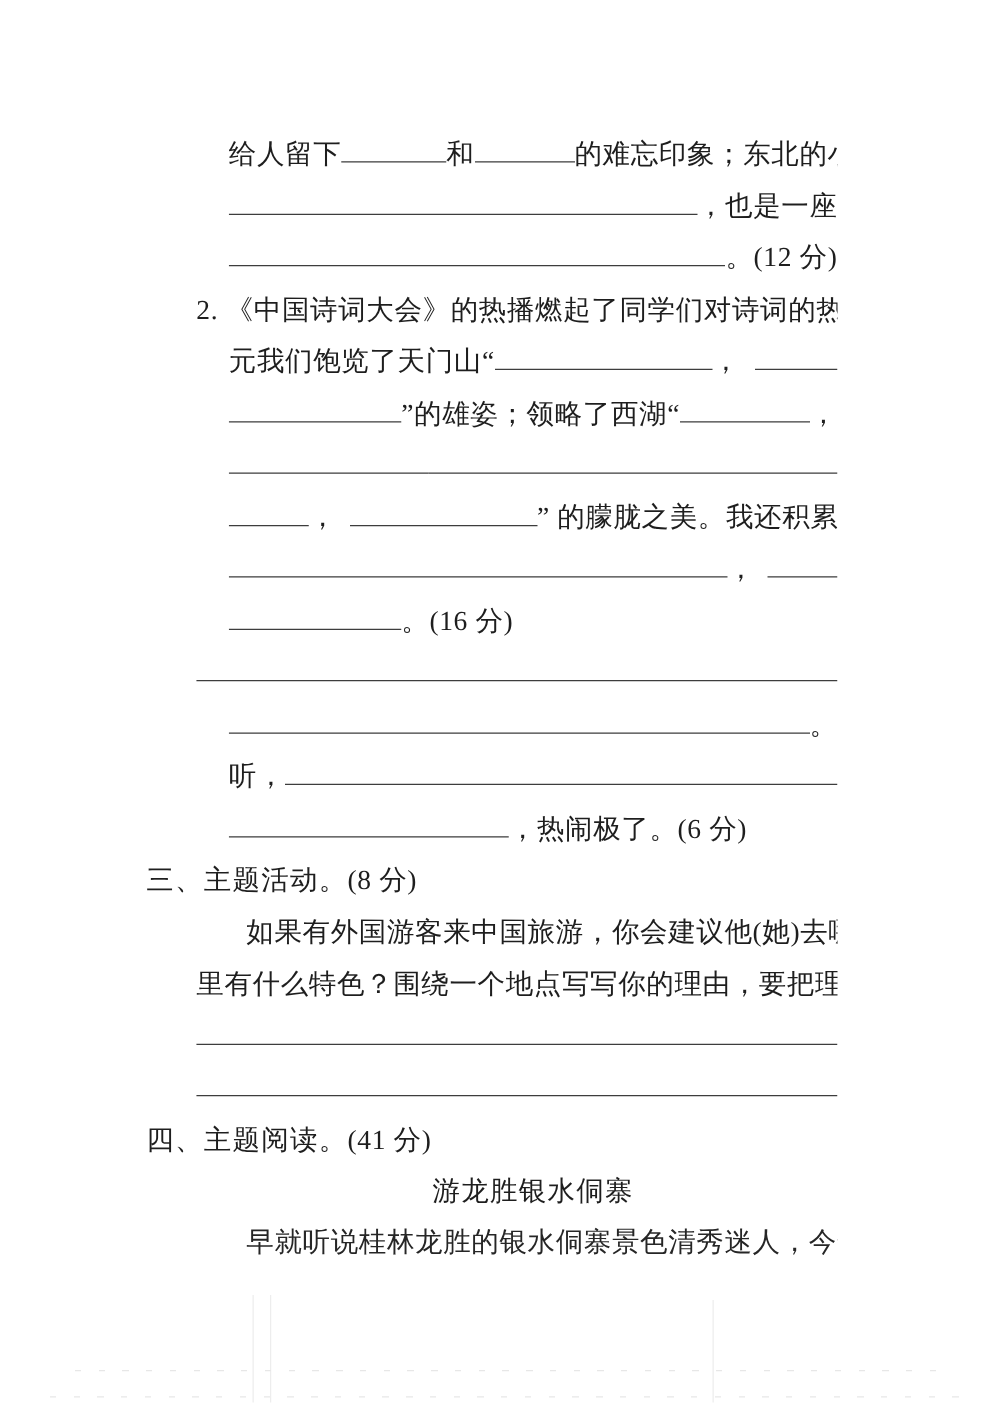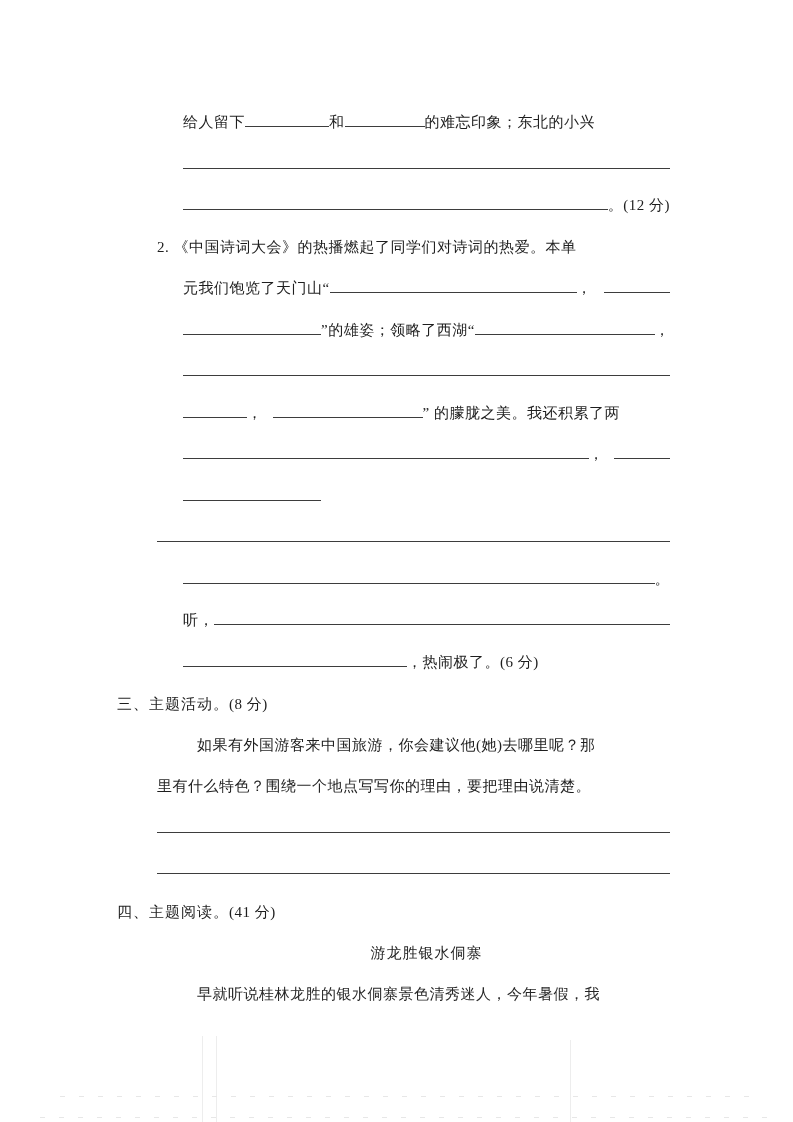--- a/index.html
+++ b/index.html
@@ -16,21 +16,21 @@
     padding:102px 123px 0 117px;
     box-sizing:border-box;
     background:#ffffff;
   }
   .line{
     display:flex;
     align-items:baseline;
     height:41.5px;
     white-space:pre;
     overflow:hidden;
-    font-size:15px;
+    font-size:22px;
     letter-spacing:0.5px;
   }
   .line .txt{line-height:41.5px;}
   .line .strut{line-height:41.5px;width:0;display:inline-block;}
   .blank{
     display:inline-block;
     height:2px;
     border-bottom:1.6px solid #3d3d3d;
     flex:0 0 auto;
   }
@@ -58,29 +58,29 @@
   .art-h{
     height:1px;
     background:repeating-linear-gradient(90deg,#e7e7e7 0 5px,transparent 5px 19px);
   }
 </style>
 </head>
 <body>
 
 <div class="sheet" id="lines-root">
     <div class="line ind-content"><span class="strut txt">​</span><span class="txt">给人留下</span><span class="blank" style="width: 84px; border-bottom-color: rgb(61, 61, 61);"></span><span class="txt">和</span><span class="blank" style="width: 80px; border-bottom-color: rgb(61, 61, 61);"></span><span class="txt">的难忘印象；东北的小兴</span></div>
-    <div class="line ind-content"><span class="strut txt">​</span><span class="blank fill" style="border-bottom-color: rgb(61, 61, 61);"></span></div>
+    <div class="line ind-content"><span class="strut txt">​</span><span class="blank fill" style="border-bottom-color: rgb(61, 61, 61);"></span><span class="txt">，也是一座</span></div>
     <div class="line ind-content"><span class="strut txt">​</span><span class="blank fill" style="border-bottom-color: rgb(61, 61, 61);"></span><span class="txt">。(12 分)</span></div>
     <div class="line ind-number"><span class="strut txt">​</span><span class="txt">2. 《中国诗词大会》的热播燃起了同学们对诗词的热爱。本单</span></div>
     <div class="line ind-content"><span class="strut txt">​</span><span class="txt">元我们饱览了天门山“</span><span class="blank fill" style="border-bottom-color: rgb(61, 61, 61);"></span><span class="txt">，</span><span class="gap" style="width: 12px;"></span><span class="blank" style="width: 66px; border-bottom-color: rgb(61, 61, 61);"></span></div>
     <div class="line ind-content"><span class="strut txt">​</span><span class="blank" style="width: 138px; border-bottom-color: rgb(61, 61, 61);"></span><span class="txt">”的雄姿；领略了西湖“</span><span class="blank fill" style="border-bottom-color: rgb(61, 61, 61);"></span><span class="txt">，</span></div>
     <div class="line ind-content"><span class="strut txt">​</span><span class="blank" style="width: 160px; border-bottom-color: rgb(61, 61, 61);"></span><span class="blank fill" style="border-bottom-color: rgb(61, 61, 61);"></span></div>
     <div class="line ind-content"><span class="strut txt">​</span><span class="blank" style="width: 64px; border-bottom-color: rgb(61, 61, 61);"></span><span class="txt">，</span><span class="gap" style="width: 10px;"></span><span class="blank" style="width: 150px; border-bottom-color: rgb(61, 61, 61);"></span><span class="txt">” 的朦胧之美。我还积累了两</span></div>
     <div class="line ind-content"><span class="strut txt">​</span><span class="blank fill" style="border-bottom-color: rgb(61, 61, 61);"></span><span class="txt">，</span><span class="gap" style="width: 10px;"></span><span class="blank" style="width: 56px; border-bottom-color: rgb(61, 61, 61);"></span></div>
-    <div class="line ind-content"><span class="strut txt">​</span><span class="blank" style="width: 138px; border-bottom-color: rgb(61, 61, 61);"></span></div>
+    <div class="line ind-content"><span class="strut txt">​</span><span class="blank" style="width: 138px; border-bottom-color: rgb(61, 61, 61);"></span><span class="txt">。(16 分)</span></div>
     <div class="line ind-number"><span class="strut txt">​</span><span class="blank fill" style="border-bottom-color: rgb(61, 61, 61);"></span></div>
     <div class="line ind-content"><span class="strut txt">​</span><span class="blank fill" style="border-bottom-color: rgb(61, 61, 61);"></span><span class="txt">。</span></div>
     <div class="line ind-content"><span class="strut txt">​</span><span class="txt">听，</span><span class="blank fill" style="border-bottom-color: rgb(61, 61, 61);"></span></div>
     <div class="line ind-content"><span class="strut txt">​</span><span class="blank" style="width: 224px; border-bottom-color: rgb(61, 61, 61);"></span><span class="txt">，热闹极了。(6 分)</span></div>
     <div class="line ind-heading"><span class="strut txt">​</span><span class="txt hei">三、主题活动。</span><span class="txt">(8 分)</span></div>
     <div class="line ind-para-first"><span class="strut txt">​</span><span class="txt">如果有外国游客来中国旅游，你会建议他(她)去哪里呢？那</span></div>
     <div class="line ind-para-body"><span class="strut txt">​</span><span class="txt">里有什么特色？围绕一个地点写写你的理由，要把理由说清楚。</span></div>
     <div class="line ind-full"><span class="strut txt">​</span><span class="blank fill" style="border-bottom-color: rgb(61, 61, 61);"></span></div>
     <div class="line ind-full"><span class="strut txt">​</span><span class="blank fill" style="border-bottom-color: rgb(61, 61, 61);"></span></div>
     <div class="line ind-heading"><span class="strut txt">​</span><span class="txt hei">四、主题阅读。</span><span class="txt">(41 分)</span></div>

